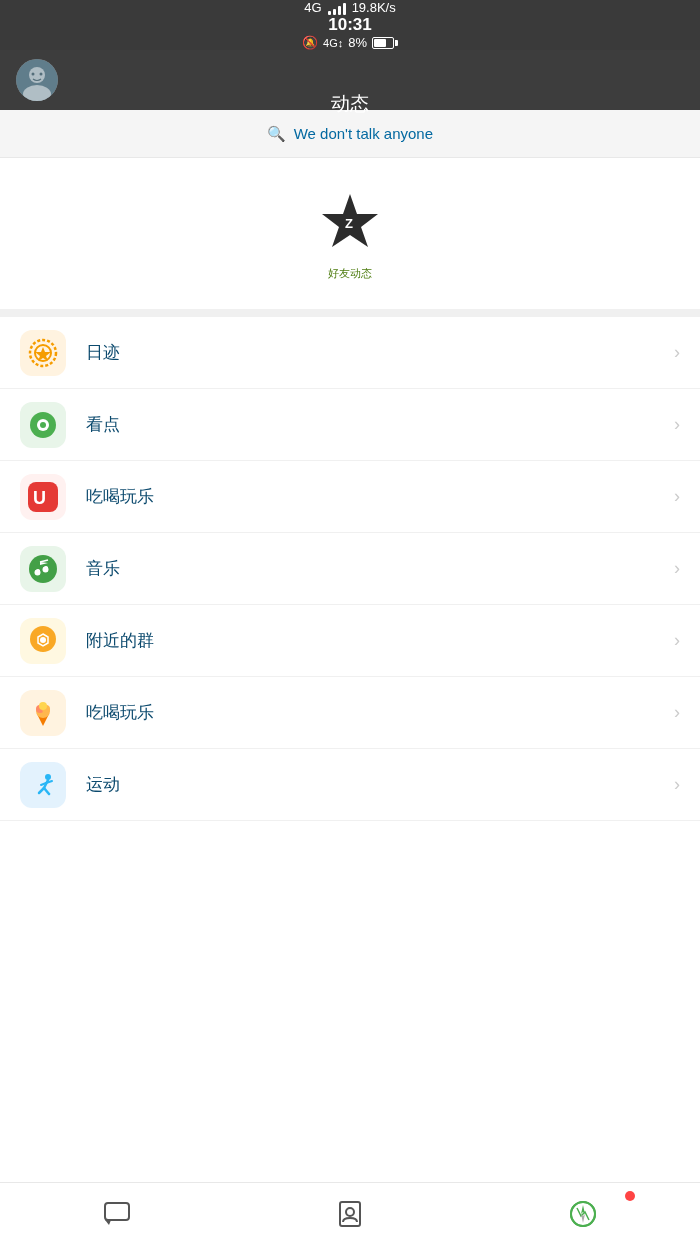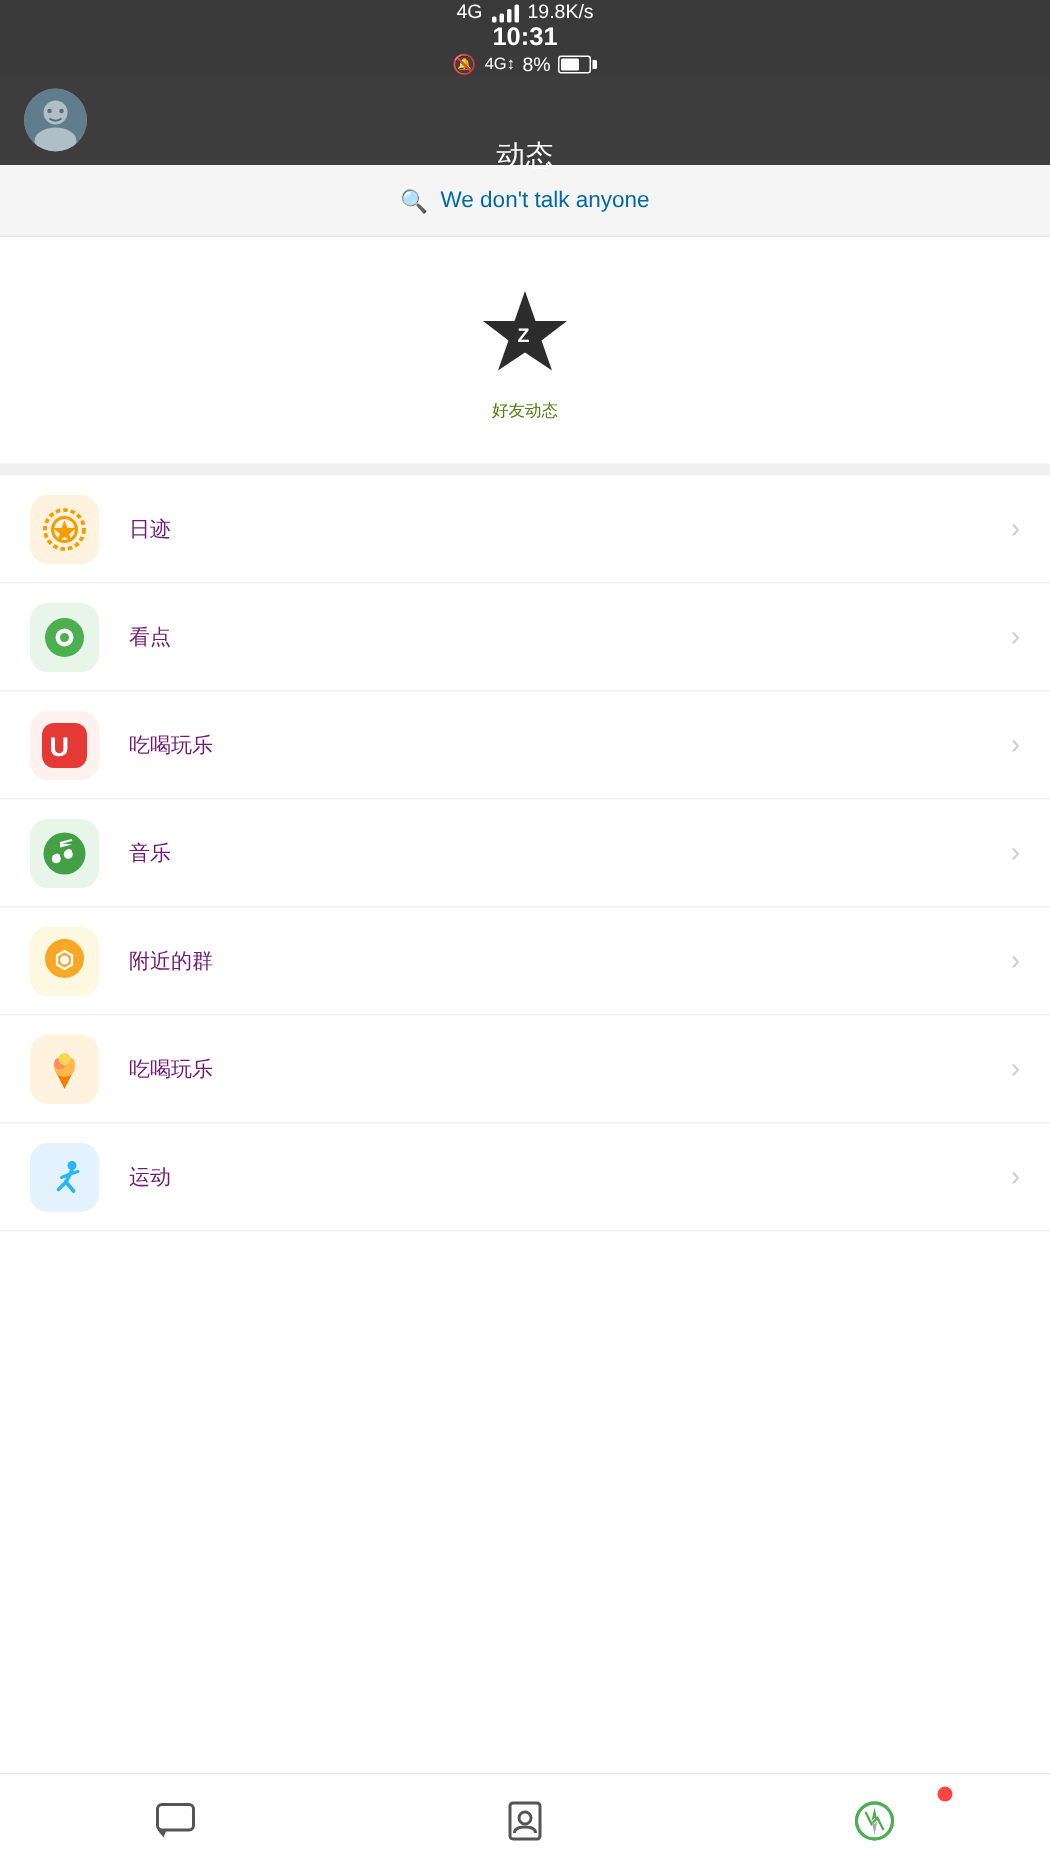--- a/index.html
+++ b/index.html
@@ -113,22 +113,22 @@
     }
     .menu-icon-wrap {
       width: 46px; height: 46px;
       border-radius: 12px;
       display: flex; align-items: center; justify-content: center;
       margin-right: 20px;
       flex-shrink: 0;
     }
     .menu-label {
       flex: 1;
-      font-size: 14px;
-      color: #701a75;
+      font-size: 17px;
+      color: #0c4a6e;
     }
     .chevron {
       color: #ccc;
       font-size: 18px;
     }
 
     
     .icon-riji { background: #fff3e0; }
     .icon-kandian { background: #e8f5e9; }
     .icon-jingdong { background: #fff1f0; }

